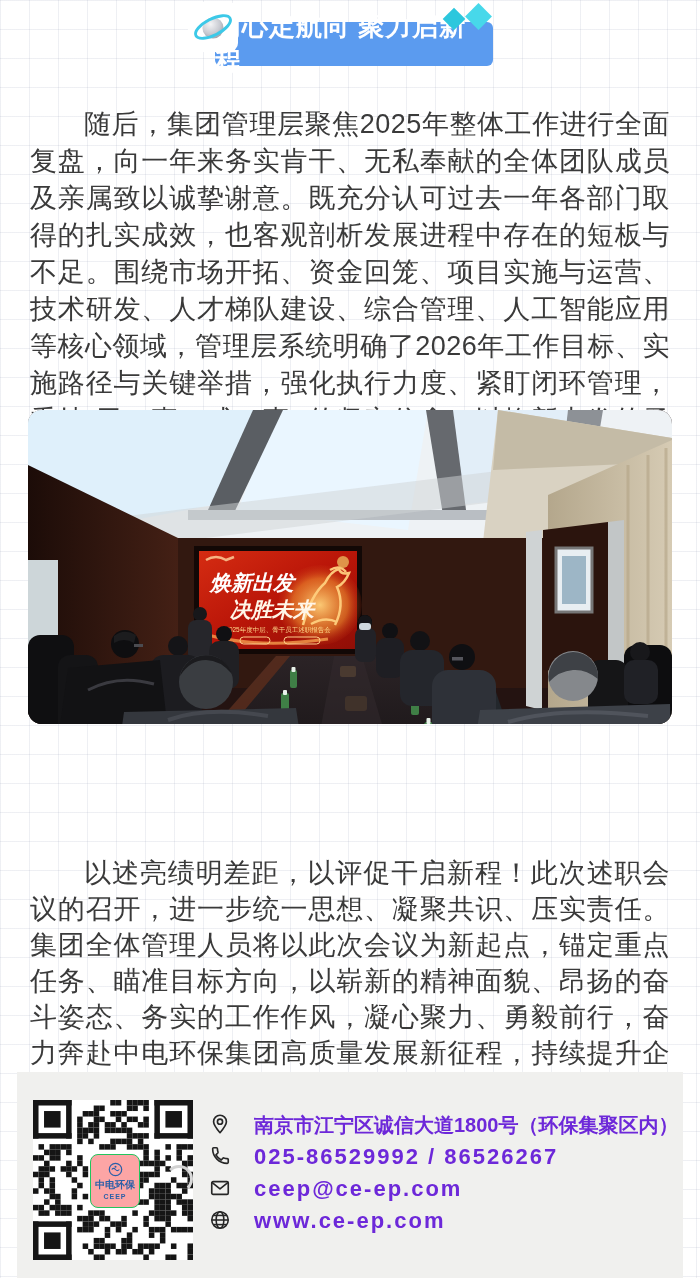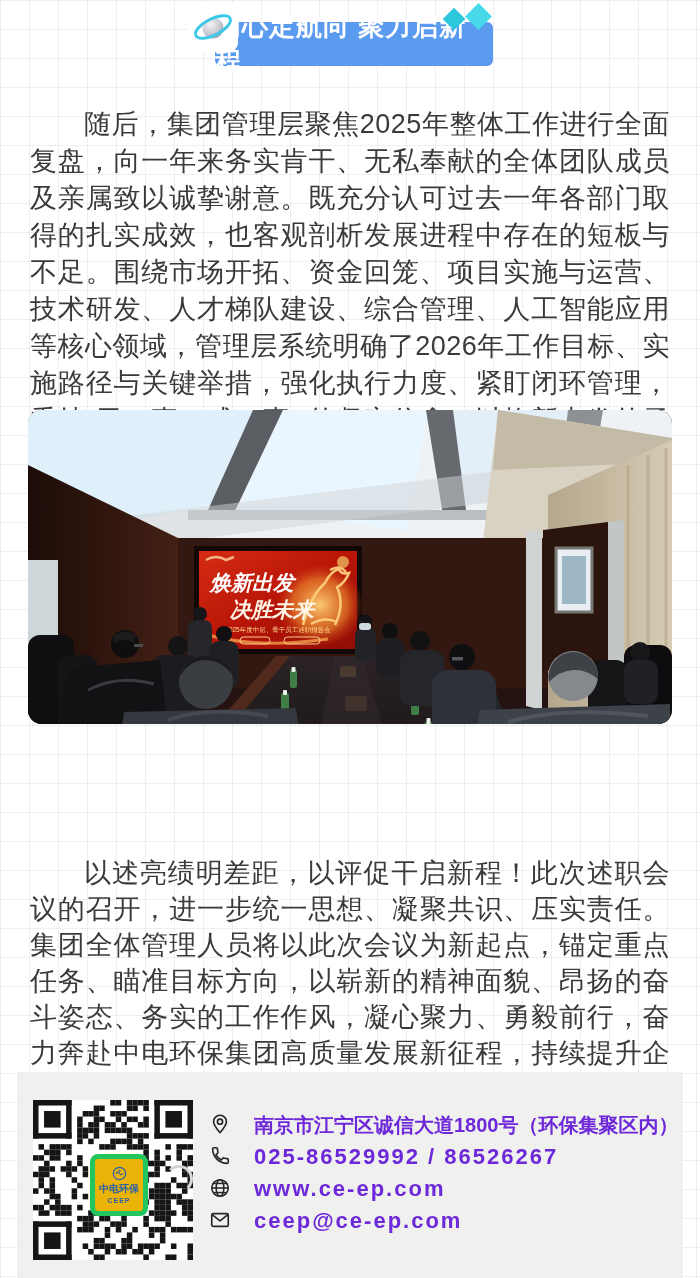--- a/index.html
+++ b/index.html
@@ -50,21 +50,21 @@
   .footer{
     position:absolute;left:17px;top:1072px;width:666px;height:206px;
     background:#f0f0ee;z-index:1;
   }
   .qr{
     position:absolute;left:16px;top:28px;width:160px;height:160px;
     background:#ffffff;
   }
   .qr-logo{
     position:absolute;left:57px;top:54px;width:48px;height:52px;
-    background:#eab308;border:5px solid #22c55e;border-radius:8px;
+    background:#fca5a5;border:1px solid #22c55e;border-radius:8px;
     display:flex;flex-direction:column;align-items:center;justify-content:center;
     gap:1px;
   }
   .qr-logo .cn{font-size:10px;font-weight:700;color:#2a5fa8;white-space:nowrap;}
   .qr-logo .en{font-size:7px;font-weight:700;color:#2a5fa8;letter-spacing:1px;}
   .contacts{position:absolute;left:190px;top:40px;}
   .contact-row{
     display:flex;align-items:flex-start;height:31px;margin-bottom:1px;
     color:#6d28d9;font-weight:700;gap:8px;
   }
@@ -597,35 +597,35 @@
       <div class="contact-row latin">
         <span class="cicon">
           <svg width="22" height="22" viewBox="0 0 24 24" fill="none" stroke="currentColor" stroke-width="1.8" stroke-linecap="round" stroke-linejoin="round">
             <path d="M7.6 10.7a15 15 0 0 0 5.7 5.7l2-2c.3-.3.7-.4 1.1-.2 1.1.4 2.3.6 3.5.6.6 0 1.1.5 1.1 1.1v3c0 .6-.5 1.1-1.1 1.1C11 20 4 13 4 4.1 4 3.5 4.5 3 5.1 3h3c.6 0 1.1.5 1.1 1.1 0 1.2.2 2.4.6 3.5.1.4 0 .8-.2 1.1l-2 2z"></path>
           </svg>
         </span>
         <span class="ctext">025-86529992 / 86526267</span>
       </div>
       <div class="contact-row latin">
         <span class="cicon">
+          <svg width="22" height="22" viewBox="0 0 24 24" fill="none" stroke="currentColor" stroke-width="1.8" stroke-linecap="round" stroke-linejoin="round">
+            <rect x="3" y="5" width="18" height="14" rx="1.5"></rect>
+            <path d="M3.5 6.2 12 13l8.5-6.8"></path>
+          </svg>
+        </span>
+        <span class="ctext">ceep@ce-ep.com</span>
+      </div>
+      <div class="contact-row latin">
+        <span class="cicon">
           <svg width="22" height="22" viewBox="0 0 24 24" fill="none" stroke="currentColor" stroke-width="1.7">
             <circle cx="12" cy="12" r="9"></circle>
             <ellipse cx="12" cy="12" rx="4.2" ry="9"></ellipse>
             <line x1="3" y1="12" x2="21" y2="12"></line>
             <line x1="4.3" y1="7" x2="19.7" y2="7"></line>
             <line x1="4.3" y1="17" x2="19.7" y2="17"></line>
           </svg>
         </span>
         <span class="ctext">www.ce-ep.com</span>
       </div>
-      <div class="contact-row latin">
-        <span class="cicon">
-          <svg width="22" height="22" viewBox="0 0 24 24" fill="none" stroke="currentColor" stroke-width="1.8" stroke-linecap="round" stroke-linejoin="round">
-            <rect x="3" y="5" width="18" height="14" rx="1.5"></rect>
-            <path d="M3.5 6.2 12 13l8.5-6.8"></path>
-          </svg>
-        </span>
-        <span class="ctext">ceep@ce-ep.com</span>
-      </div>
     </div>
     <div class="spinner"></div>
   </footer>
 </div>
 
 </body></html>

